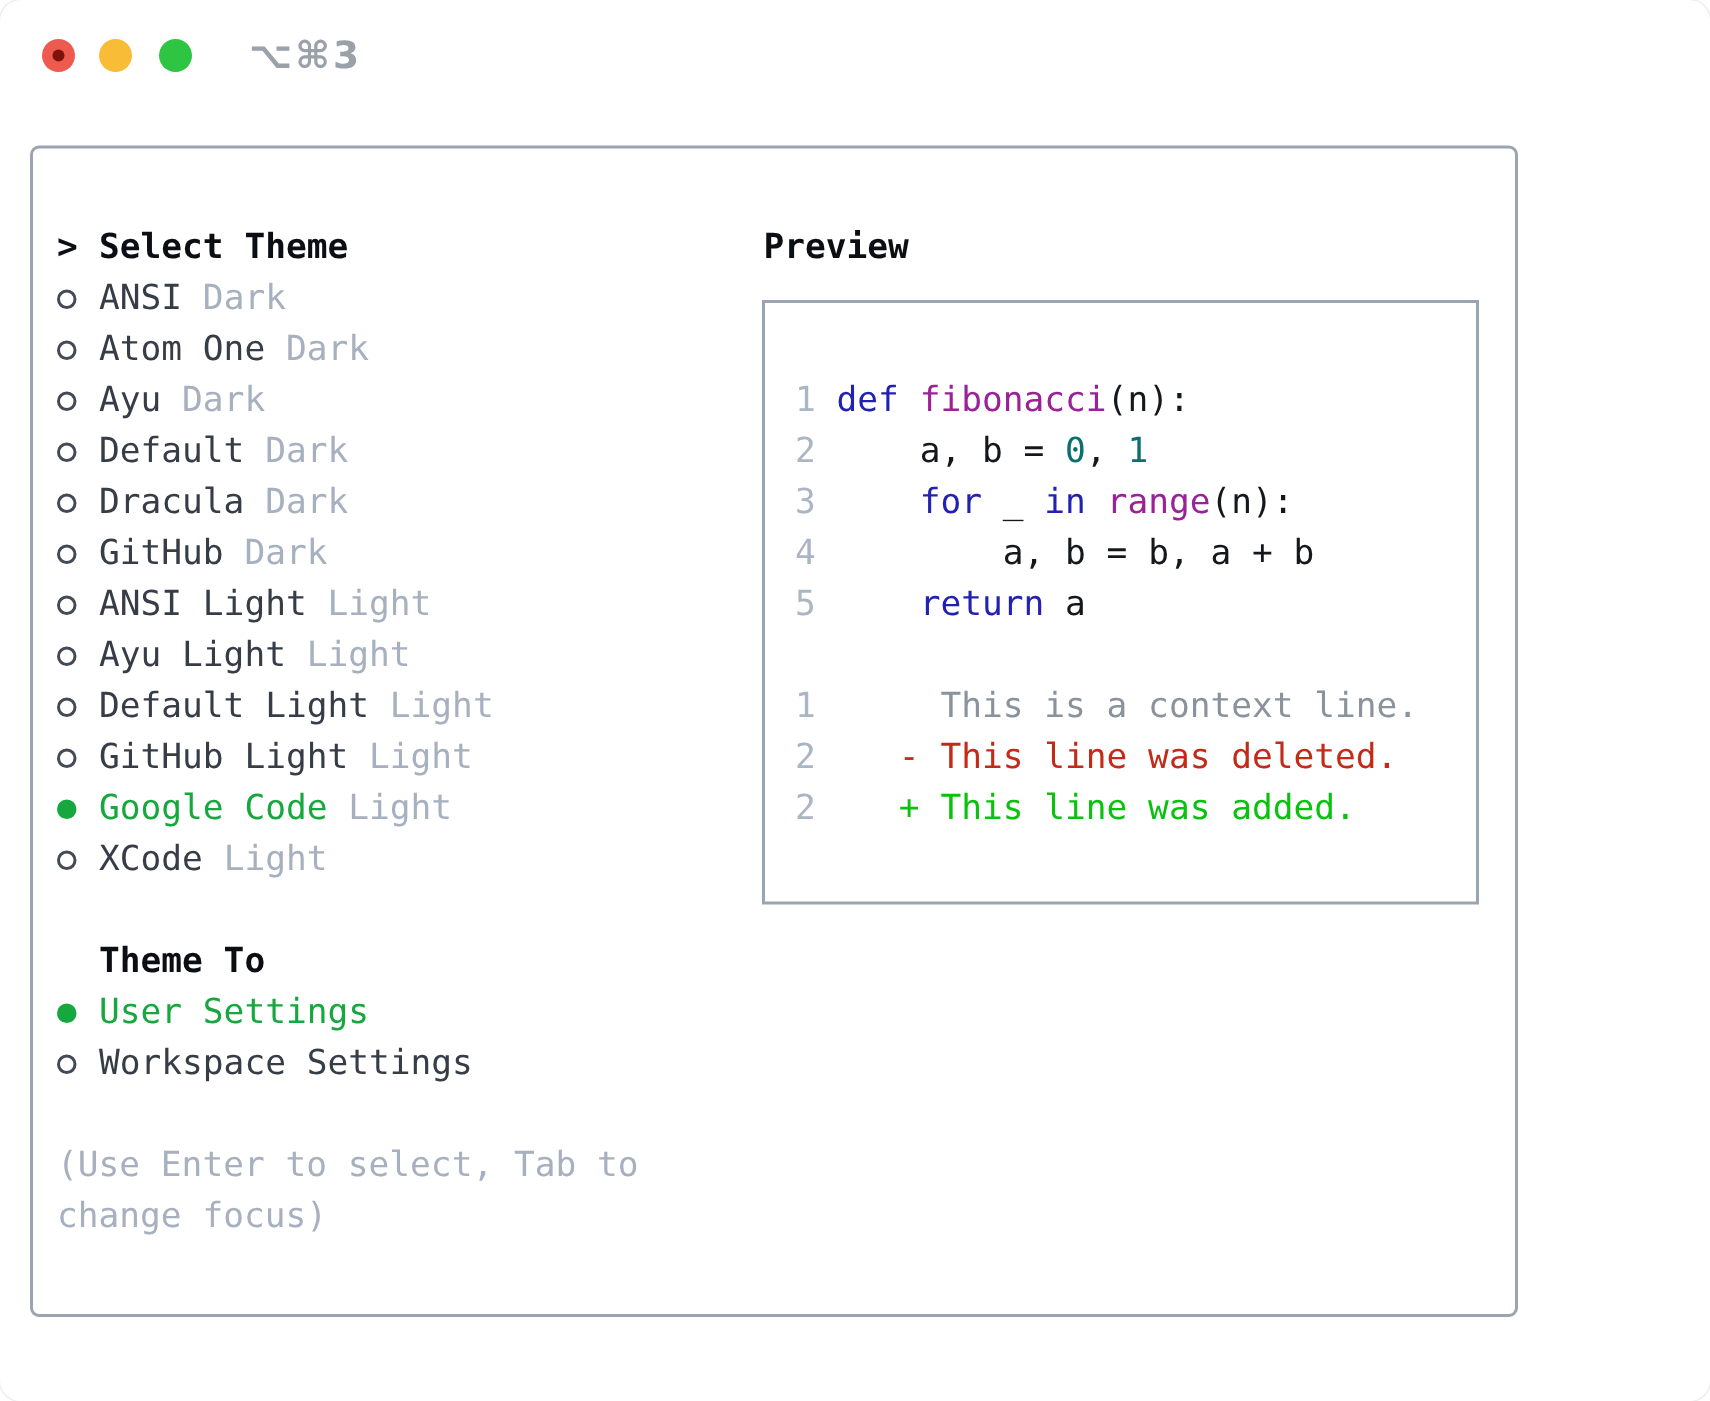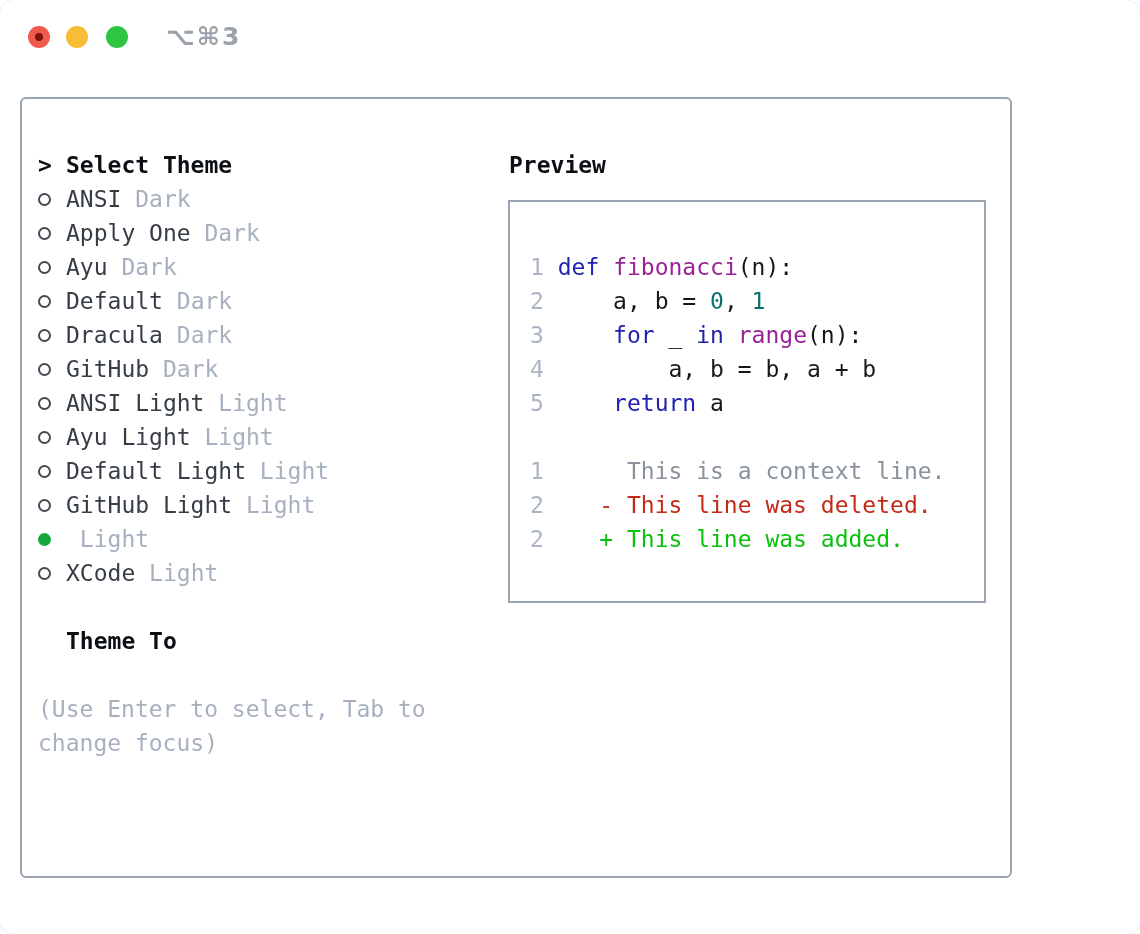--- a/index.html
+++ b/index.html
@@ -98,39 +98,43 @@
 
   <div class="panel">
 
     <div class="left-col">
       <div class="row">
         <span class="cell"><span class="caret">&gt;</span></span><span class="hdr-label">Select Theme</span>
       </div>
 
       <div id="theme-rows">
           <div class="row"><span class="cell"><span class="radio"></span></span><span class="t-name">ANSI</span><span class="t-var"> Dark</span></div>
-          <div class="row"><span class="cell"><span class="radio"></span></span><span class="t-name">Apply One</span><span class="t-var"> Dark</span></div>
+          <div class="row"><span class="cell"><span class="radio"></span></span><span class="t-name">Atom One</span><span class="t-var"> Dark</span></div>
           <div class="row"><span class="cell"><span class="radio"></span></span><span class="t-name">Ayu</span><span class="t-var"> Dark</span></div>
           <div class="row"><span class="cell"><span class="radio"></span></span><span class="t-name">Default</span><span class="t-var"> Dark</span></div>
           <div class="row"><span class="cell"><span class="radio"></span></span><span class="t-name">Dracula</span><span class="t-var"> Dark</span></div>
           <div class="row"><span class="cell"><span class="radio"></span></span><span class="t-name">GitHub</span><span class="t-var"> Dark</span></div>
           <div class="row"><span class="cell"><span class="radio"></span></span><span class="t-name">ANSI Light</span><span class="t-var"> Light</span></div>
           <div class="row"><span class="cell"><span class="radio"></span></span><span class="t-name">Ayu Light</span><span class="t-var"> Light</span></div>
           <div class="row"><span class="cell"><span class="radio"></span></span><span class="t-name">Default Light</span><span class="t-var"> Light</span></div>
           <div class="row"><span class="cell"><span class="radio"></span></span><span class="t-name">GitHub Light</span><span class="t-var"> Light</span></div>
-          <div class="row selected"><span class="cell"><span class="radio on"></span></span><span class="t-var"> Light</span></div>
+          <div class="row selected"><span class="cell"><span class="radio on"></span></span><span class="t-name">Google Code</span><span class="t-var"> Light</span></div>
           <div class="row"><span class="cell"><span class="radio"></span></span><span class="t-name">XCode</span><span class="t-var"> Light</span></div>
         </div>
 
       <div class="row blank"></div>
 
       <div class="row">
         <span class="cell"></span><span class="hdr-label">Theme To</span>
       </div>
 
+      <div id="apply-rows">
+          <div class="row selected"><span class="cell"><span class="radio on"></span></span><span class="t-name">User Settings</span></div>
+          <div class="row"><span class="cell"><span class="radio"></span></span><span class="t-name">Workspace Settings</span></div>
+        </div>
 
       <div class="row blank"></div>
 
       <div class="row">
         <span class="hint">(Use Enter to select, Tab to</span>
       </div>
       <div class="row">
         <span class="hint">change focus)</span>
       </div>
     </div>

